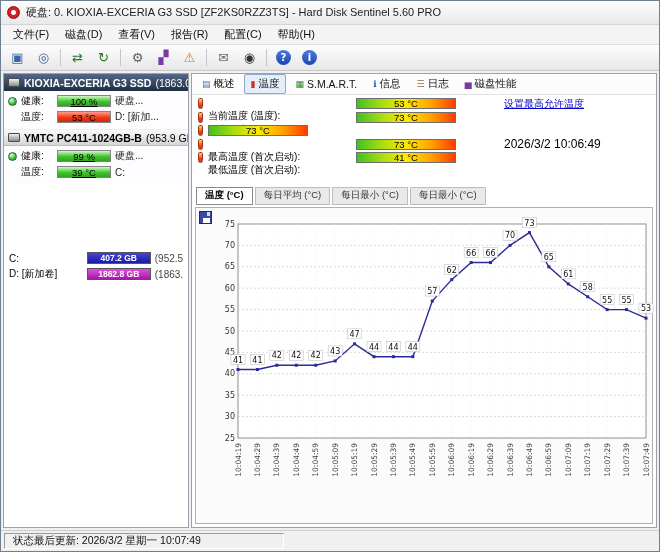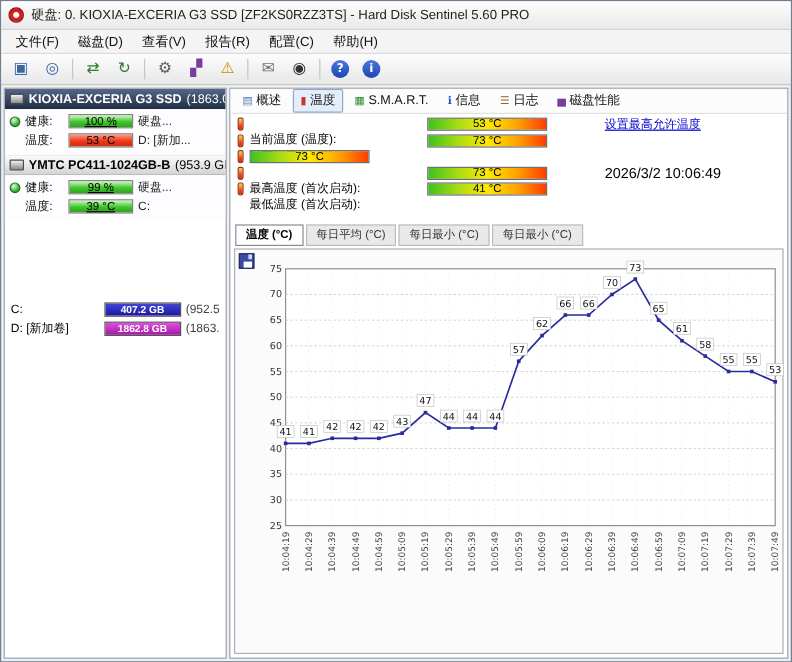--- a/index.html
+++ b/index.html
@@ -404,14 +404,17 @@
             <text x="412.57142857142856" y="92.60000000000001" text-anchor="middle" font-size="8" fill="#111" font-family="&quot;DejaVu Sans&quot;,sans-serif">55</text>
             <rect x="430.5" y="106.65999999999998" width="3" height="3" fill="#2a2a9c"></rect>
             <rect x="425" y="93.15999999999998" width="14" height="10" fill="#ffffff" stroke="#b8b8b8" stroke-width="0.5"></rect>
             <text x="432" y="101.15999999999998" text-anchor="middle" font-size="8" fill="#111" font-family="&quot;DejaVu Sans&quot;,sans-serif">53</text>
           </svg>
       </div>
 
     </div>
   </div>
 
+  <div class="statusbar">
+    <span class="statuscell">状态最后更新:  2026/3/2 星期一  10:07:49</span>
+  </div>
 
 </div>
 
 </body></html>

